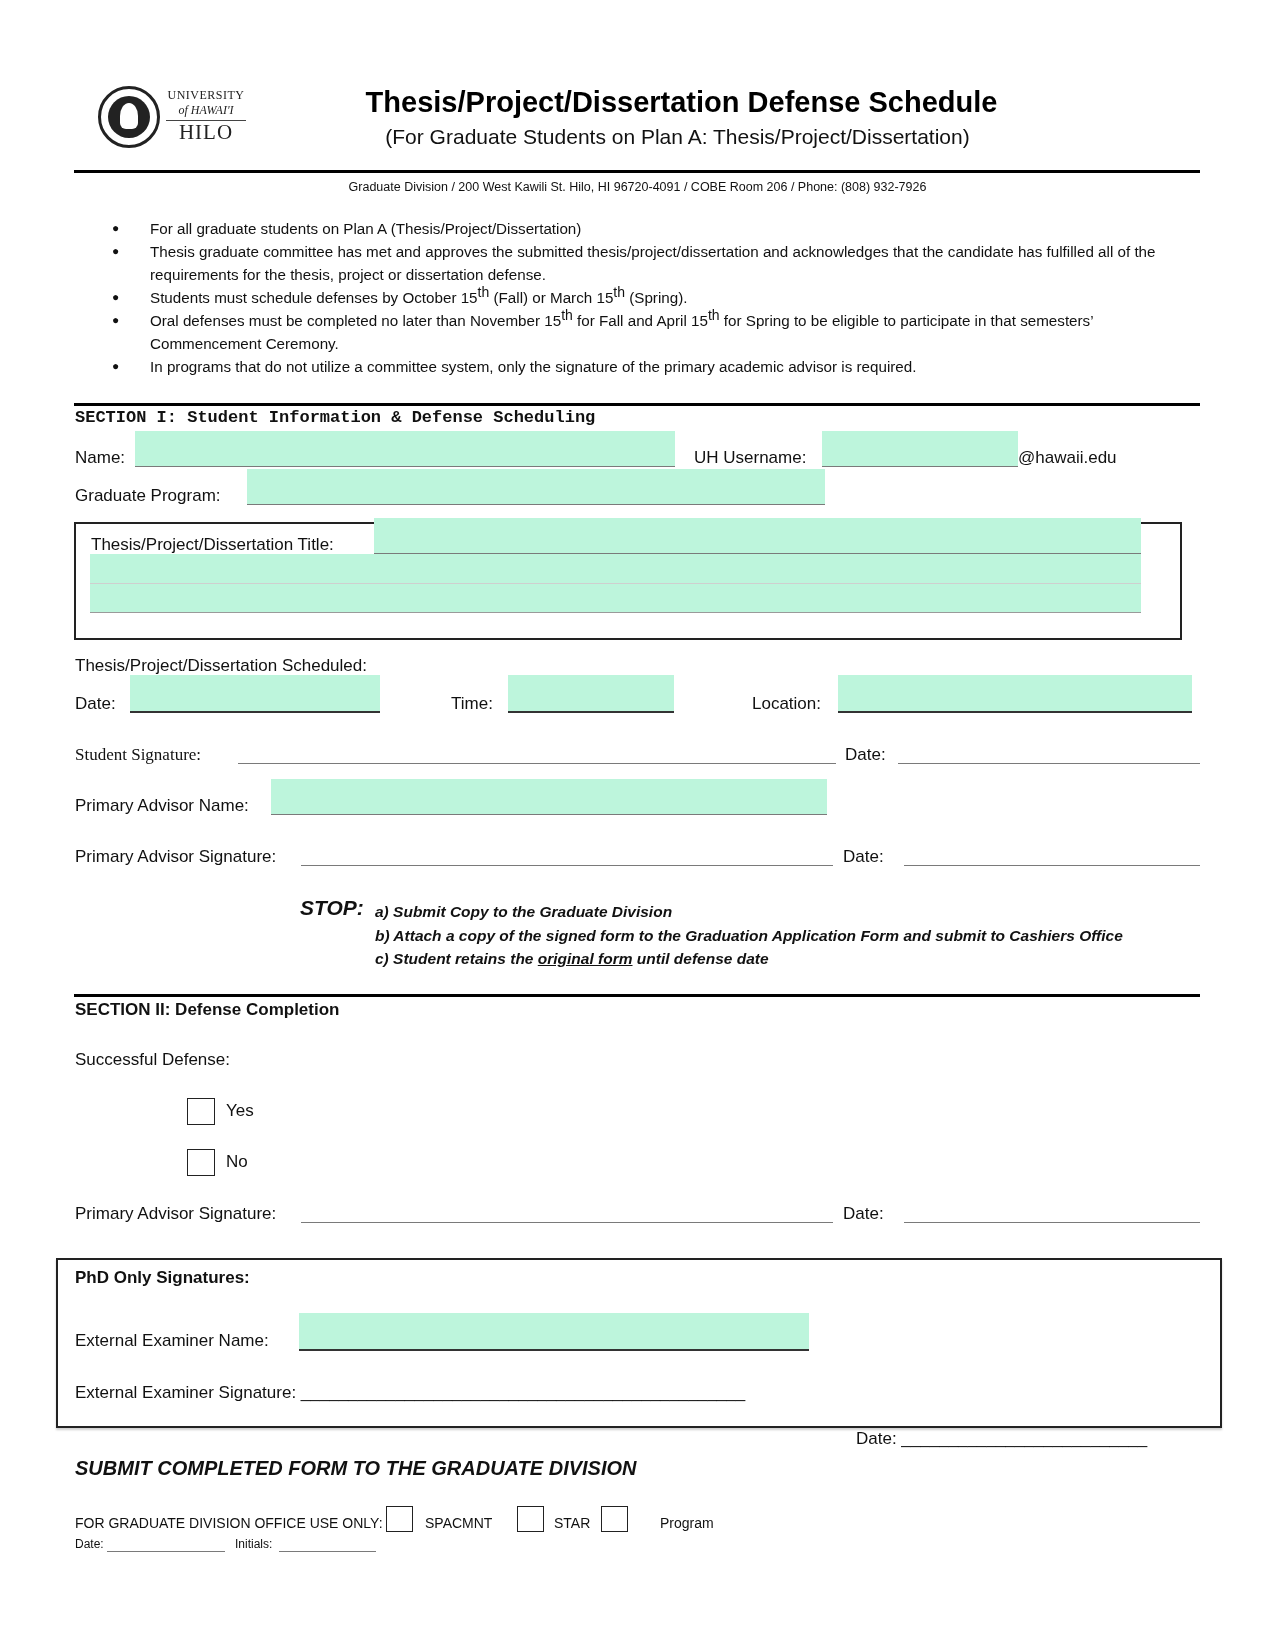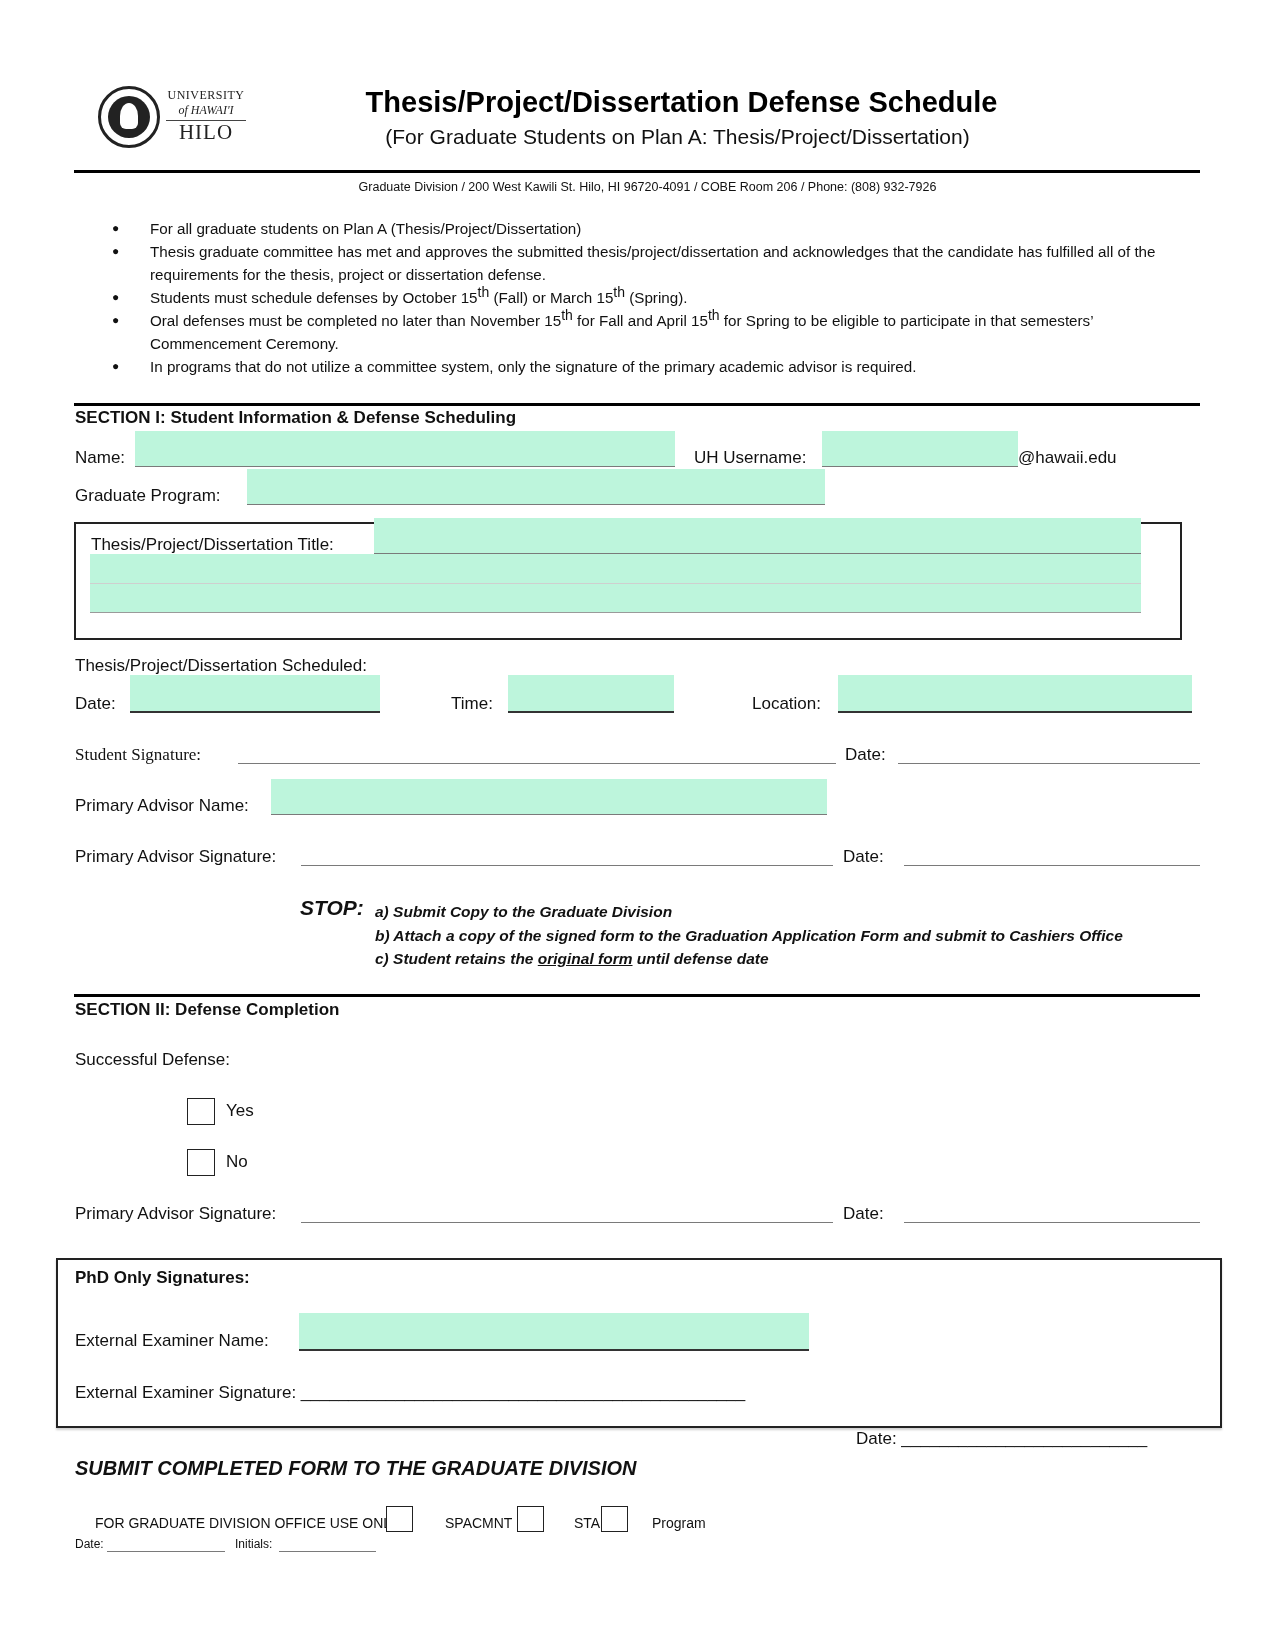--- a/index.html
+++ b/index.html
@@ -21,21 +21,21 @@
   .bullets { position: absolute; left: 110px; top: 217px; width: 1080px; font-size: 15.2px; line-height: 23px; color: #111; }
   .bullets .row { display: flex; }
   .bullets .dot { width: 40px; flex: 0 0 40px; font-size: 12px; padding-left: 2px; }
   .bullets .txt { flex: 1; }
   .bullets sup { font-size: 14px; vertical-align: super; line-height: 0; }
   .sect { position: absolute; font-weight: bold; font-size: 17px; }
   .stop-word { position: absolute; left: 300px; top: 896px; font-size: 21px; font-weight: bold; font-style: italic; }
   .stop-line { position: absolute; left: 375px; font-size: 15.5px; font-weight: bold; font-style: italic; white-space: nowrap; }
   .stop-line u { text-decoration: underline; }
   .box { position: absolute; border: 2px solid #222; }
-  .small { position: absolute; font-size: 14px; white-space: nowrap; padding-left: 20px; }
+  .small { position: absolute; font-size: 14px; white-space: nowrap; }
   .tiny { position: absolute; font-size: 12px; white-space: nowrap; }
 </style>
 </head>
 <body>
 
 <div class="seal"></div>
 <div class="abs" style="left:166px; top:88px; width:80px; text-align:center; font-family:'Liberation Serif', serif; color:#222;">
   <div style="font-size:12px; letter-spacing:0.5px;">UNIVERSITY</div>
   <div style="font-size:12px; font-style:italic; border-bottom:1px solid #444; padding-bottom:2px;">of HAWAI'I</div>
   <div style="font-size:21px; letter-spacing:1px; line-height:22px;">HILO</div>
@@ -63,21 +63,21 @@
       <span class="dot">●</span>
       <span class="txt"><span>Oral defenses must be completed no later than November 15</span><sup>th</sup><span> for Fall and April 15</span><sup>th</sup><span> for Spring to be eligible to participate in that semesters’ Commencement Ceremony.</span></span>
     </div>
   <div class="row">
       <span class="dot">●</span>
       <span class="txt">In programs that do not utilize a committee system, only the signature of the primary academic advisor is required.</span>
     </div>
 </div>
 
 <div class="hr-thick" style="left:74px; top:403px; width:1126px;"></div>
-<div class="sect" style="left:75px; top:408px;">SECTION I: Student Information &amp; Defense Scheduling</div>
+<div class="sect" style="left:75px; top:408px;font-family:Liberation Mono, monospace;">SECTION I: Student Information &amp; Defense Scheduling</div>
 
 <div class="lbl" style="left:75px; top:448px;">Name:</div>
 <div class="fill" style="left:135px; top:431px; width:540px; height:36px;"></div>
 <div class="lbl" style="left:694px; top:448px;">UH Username:</div>
 <div class="fill" style="left:822px; top:431px; width:196px; height:36px;"></div>
 <div class="lbl" style="left:1018px; top:448px;">@hawaii.edu</div>
 
 <div class="lbl" style="left:75px; top:486px;">Graduate Program:</div>
 <div class="fill" style="left:247px; top:469px; width:578px; height:36px;"></div>
 
@@ -135,18 +135,18 @@
 <div class="lbl" style="left:856px; top:1383px;margin-top:46px;"><span>Date: </span><span>__________________________</span></div>
 
 <div class="sect" style="left:75px; top:1457px; font-size:20px; font-style:italic;">SUBMIT COMPLETED FORM TO THE GRADUATE DIVISION</div>
 
 <div class="small" style="left:75px; top:1515px;">FOR GRADUATE DIVISION OFFICE USE ONLY:</div>
 <div class="cb sm" style="left:386px; top:1506px;"></div>
 <div class="small" style="left:425px; top:1515px;">SPACMNT</div>
 <div class="cb sm" style="left:517px; top:1506px;"></div>
 <div class="small" style="left:554px; top:1515px;">STAR</div>
 <div class="cb sm" style="left:601px; top:1506px;"></div>
-<div class="small" style="left:632px; top:1515px;">Program</div>
+<div class="small" style="left:660px; top:1515px;">Program</div>
 
 <div class="tiny" style="left:75px; top:1537px;">Date:</div>
 <div class="uline" style="left:107px; top:1537px; width:118px; height:15px;"></div>
 <div class="tiny" style="left:235px; top:1537px;">Initials:</div>
 <div class="uline" style="left:279px; top:1537px; width:97px; height:15px;"></div>
 
 </body></html>

